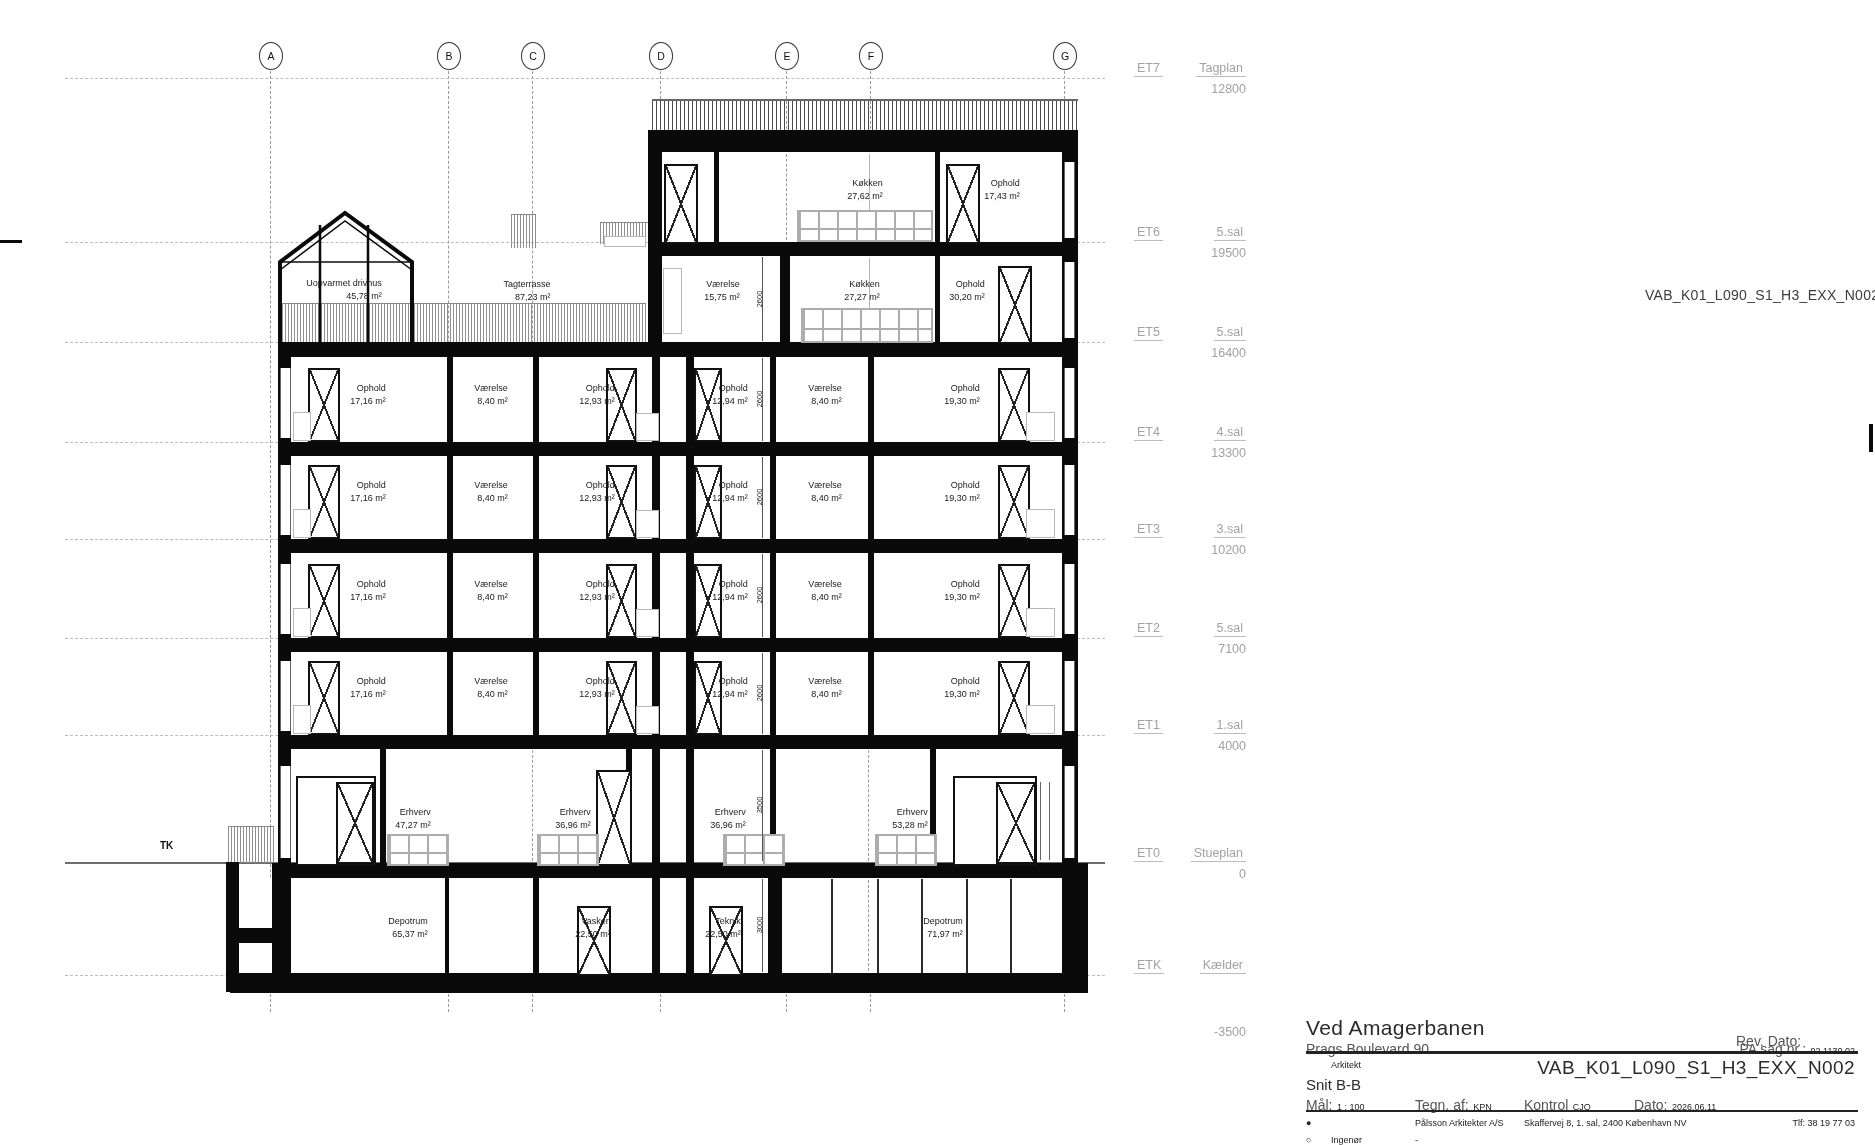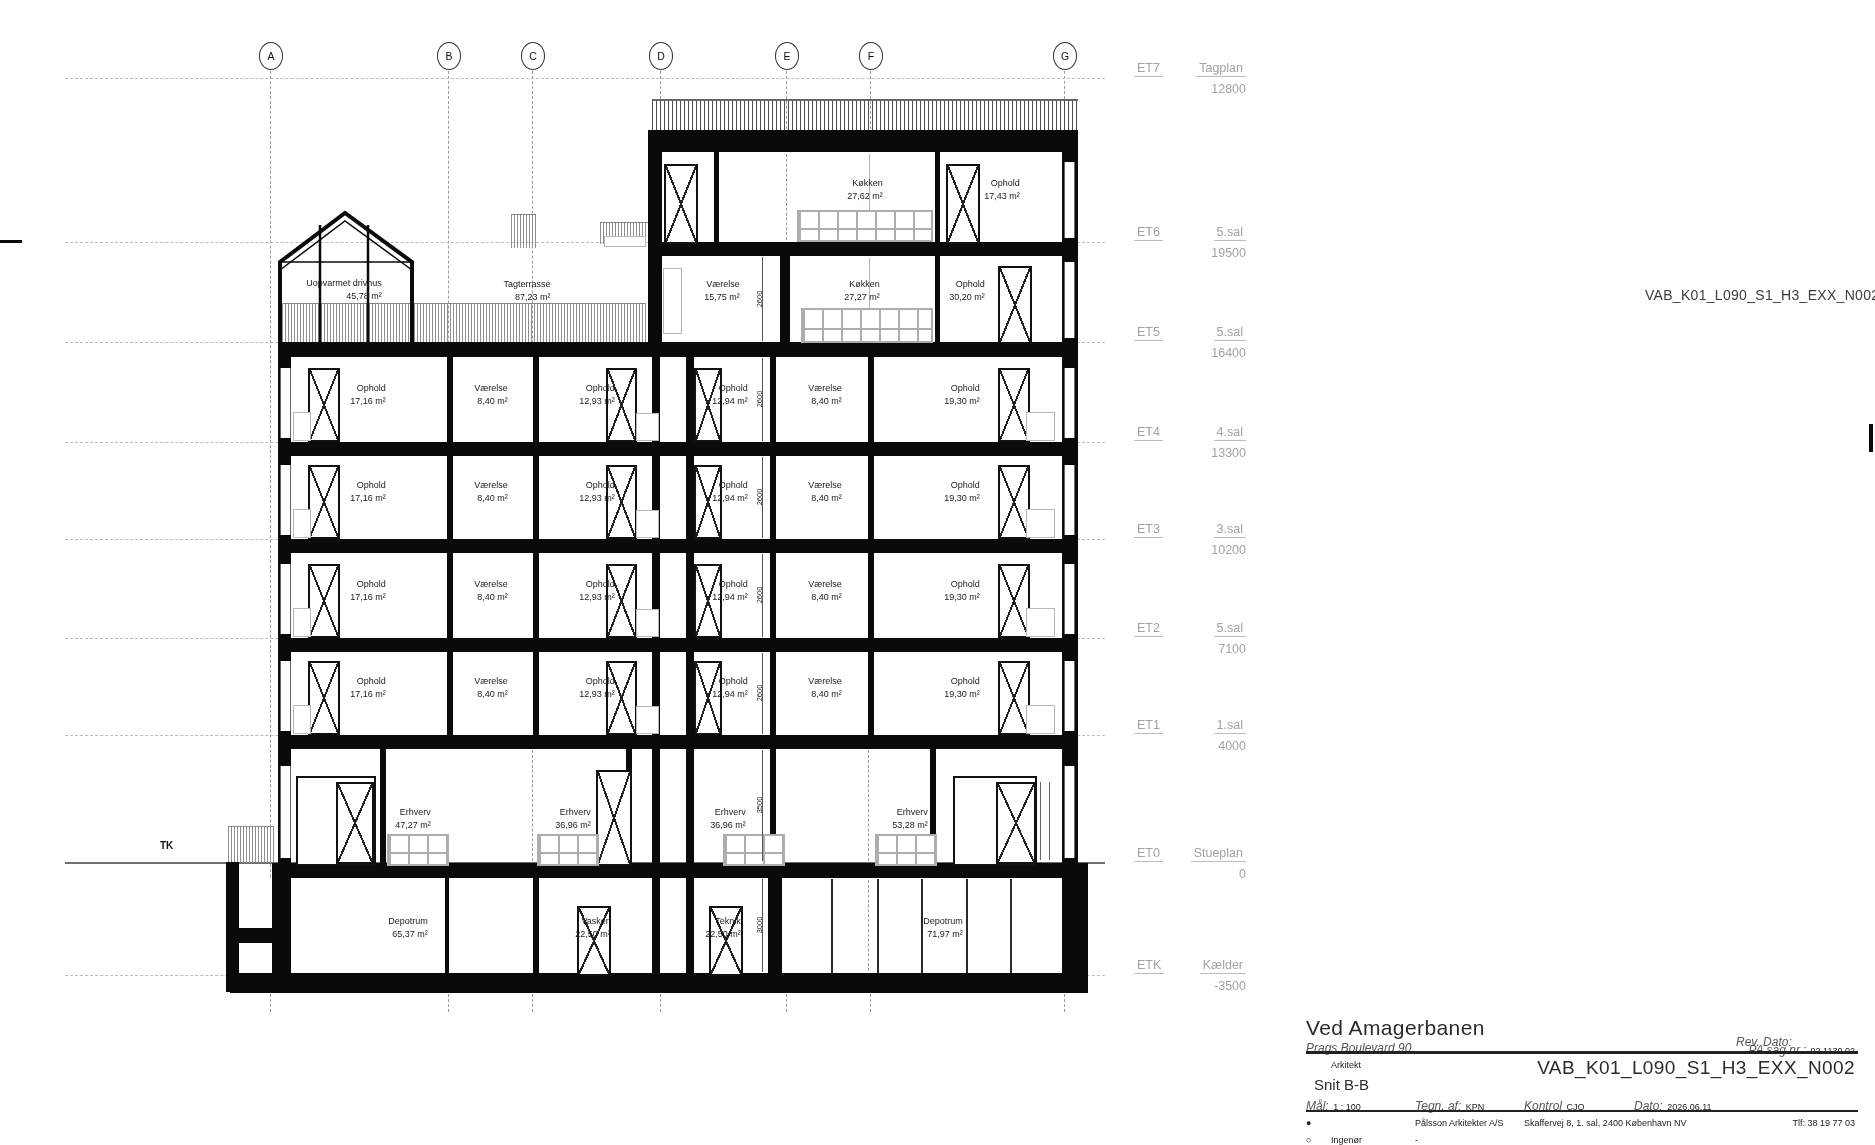--- a/index.html
+++ b/index.html
@@ -41,23 +41,23 @@
   .dimline{position:absolute;width:0;border-left:1px solid #555;z-index:5;}
   .dim{position:absolute;transform:translate(-50%,-50%) rotate(-90deg);font-size:7.5px;color:#222;z-index:6;}
   .rl{position:absolute;transform:translateX(-50%);text-align:right;font-size:9px;line-height:1.4;
       color:#1a1a1a;z-index:6;white-space:nowrap;}
   .rl span{display:block;}
   .anno{position:absolute;z-index:6;color:#3c3c3c;}
   
   .tb{position:absolute;z-index:7;color:#222;white-space:nowrap;}
   .tb-big{font-size:21px;letter-spacing:.4px;color:#2b2b2b;}
   .tb-num{font-size:19px;letter-spacing:.4px;color:#2b2b2b;}
-  .tb-mid{font-size:15px;color:#2b2b2b;margin-left:8px;}
+  .tb-mid{font-size:15px;color:#2b2b2b;}
   .tb-sm{font-size:9px;}
-  .tb-lab{font-size:12px;color:#555;font-style:italic;}
+  .tb-lab{font-size:14px;color:#555;}
   .tb-rule{position:absolute;background:#222;z-index:7;}
 </style>
 </head>
 <body>
 
 <div id="canvas">
 
   <div class="gridline" style="left:270px;top:66px;height:946px"></div>
   <div class="gridline" style="left:448px;top:66px;height:946px"></div>
   <div class="gridline" style="left:532px;top:66px;height:946px"></div>
@@ -135,21 +135,21 @@
   <div class="lvlelev" style="top:739px">4000</div>
   <div class="lvlname" style="top:845px">
       <span>ET0</span>
       <span>Stueplan</span>
     </div>
   <div class="lvlelev" style="top:867px">0</div>
   <div class="lvlname" style="top:957px">
       <span>ETK</span>
       <span>Kælder</span>
     </div>
-  <div class="lvlelev" style="top:979px">-3500</div>
+  <div class="lvlelev" style="top:1025px">-3500</div>
 
   <div class="white" style="left:281px;top:213px;width:131px;height:129px"></div>
   <div class="white" style="left:662px;top:152px;width:400px;height:190px"></div>
   <div class="white" style="left:291px;top:357px;width:771px;height:616px"></div>
   <div class="white" style="left:239px;top:878px;width:33px;height:95px"></div>
 
   <div class="hatch" style="left:652px;top:99px;width:426px;height:31px"></div>
   <div class="blk" style="left:648px;top:130px;width:430px;height:22px"></div>
   <div class="blk" style="left:648px;top:242px;width:430px;height:14px"></div>
   <div class="blk" style="left:278px;top:342px;width:800px;height:15px"></div>

